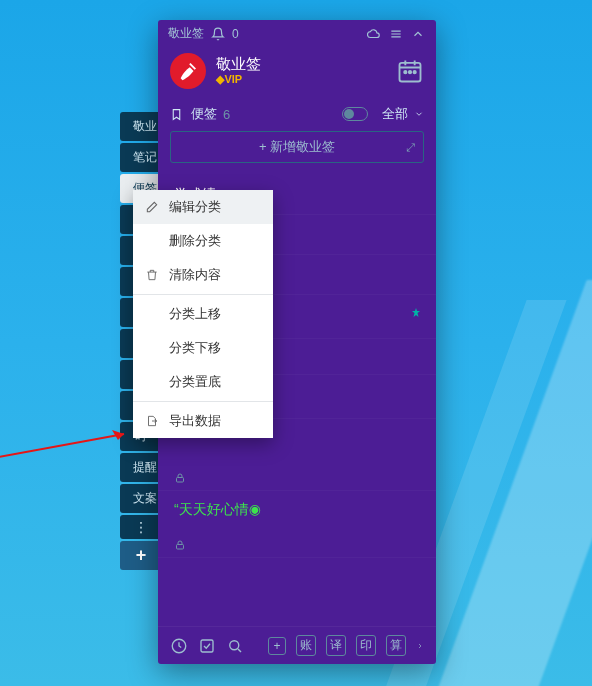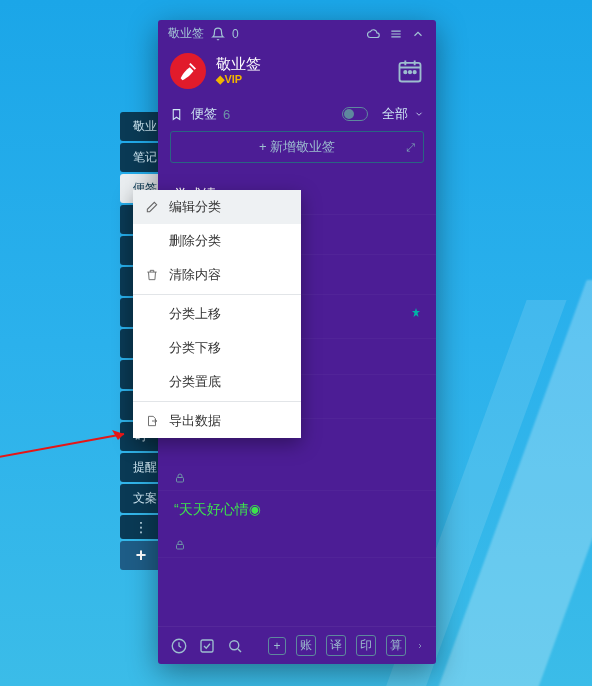--- a/index.html
+++ b/index.html
@@ -120,21 +120,21 @@
     padding: 8px 12px; color:#9dbecf;
     border-top: 1px solid rgba(255,255,255,0.05);
   }
   .bottombar .gap{flex:1;}
   .bottombar .ic { width:18px;height:18px; display:flex;align-items:center;justify-content:center; cursor:pointer;}
   .bottombar .box { border:1px solid #5e889e; border-radius:3px; padding:1px 3px; font-size:12px; cursor:pointer; min-width:18px; text-align:center;}
 
   
   .ctx {
     position:absolute; left:133px; top:190px;
-    width:168px; background:#fff; color:#333;
+    width:140px; background:#fff; color:#333;
     box-shadow: 0 6px 18px rgba(0,0,0,0.35);
     font-size:13px;
   }
   .ctx .item {
     display:flex; align-items:center; gap:10px;
     padding: 8px 12px; cursor:pointer;
   }
   .ctx .item:hover, .ctx .item.hover { background:#eef1f3; }
   .ctx .item .ico { width:14px; height:14px; color:#666; display:inline-flex;align-items:center;justify-content:center;}
   .ctx .item .ico svg{width:14px;height:14px;}

